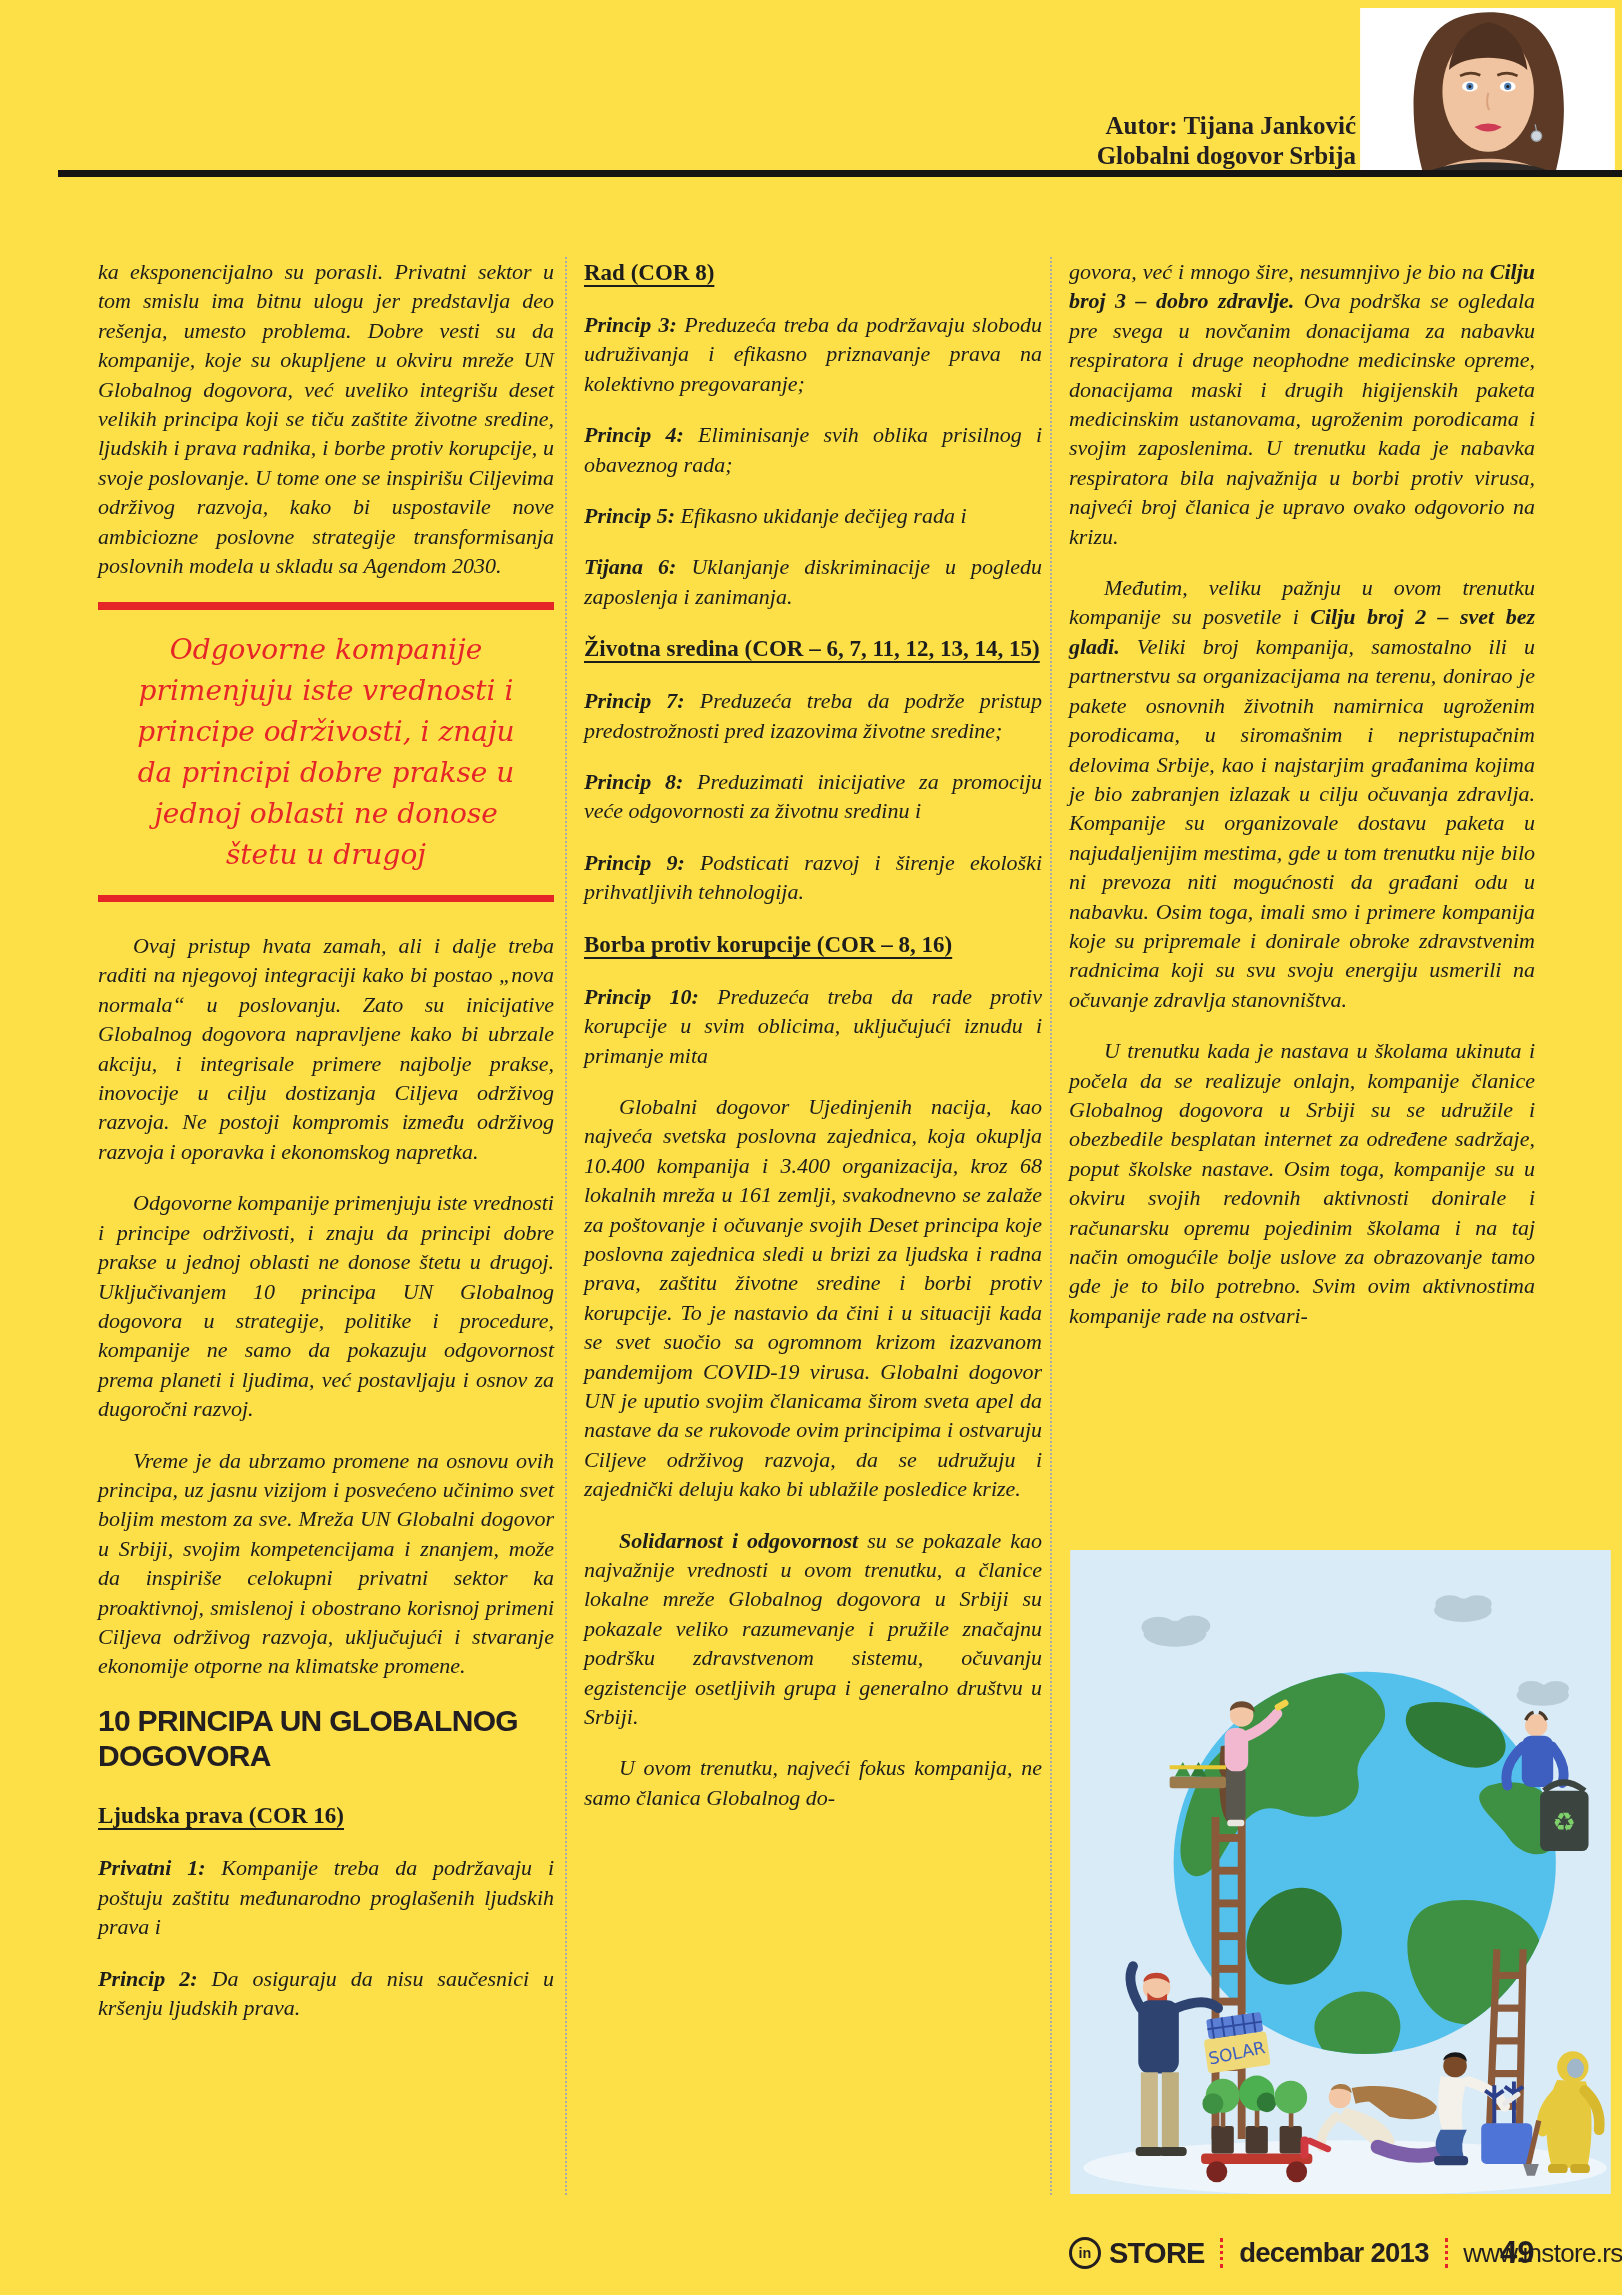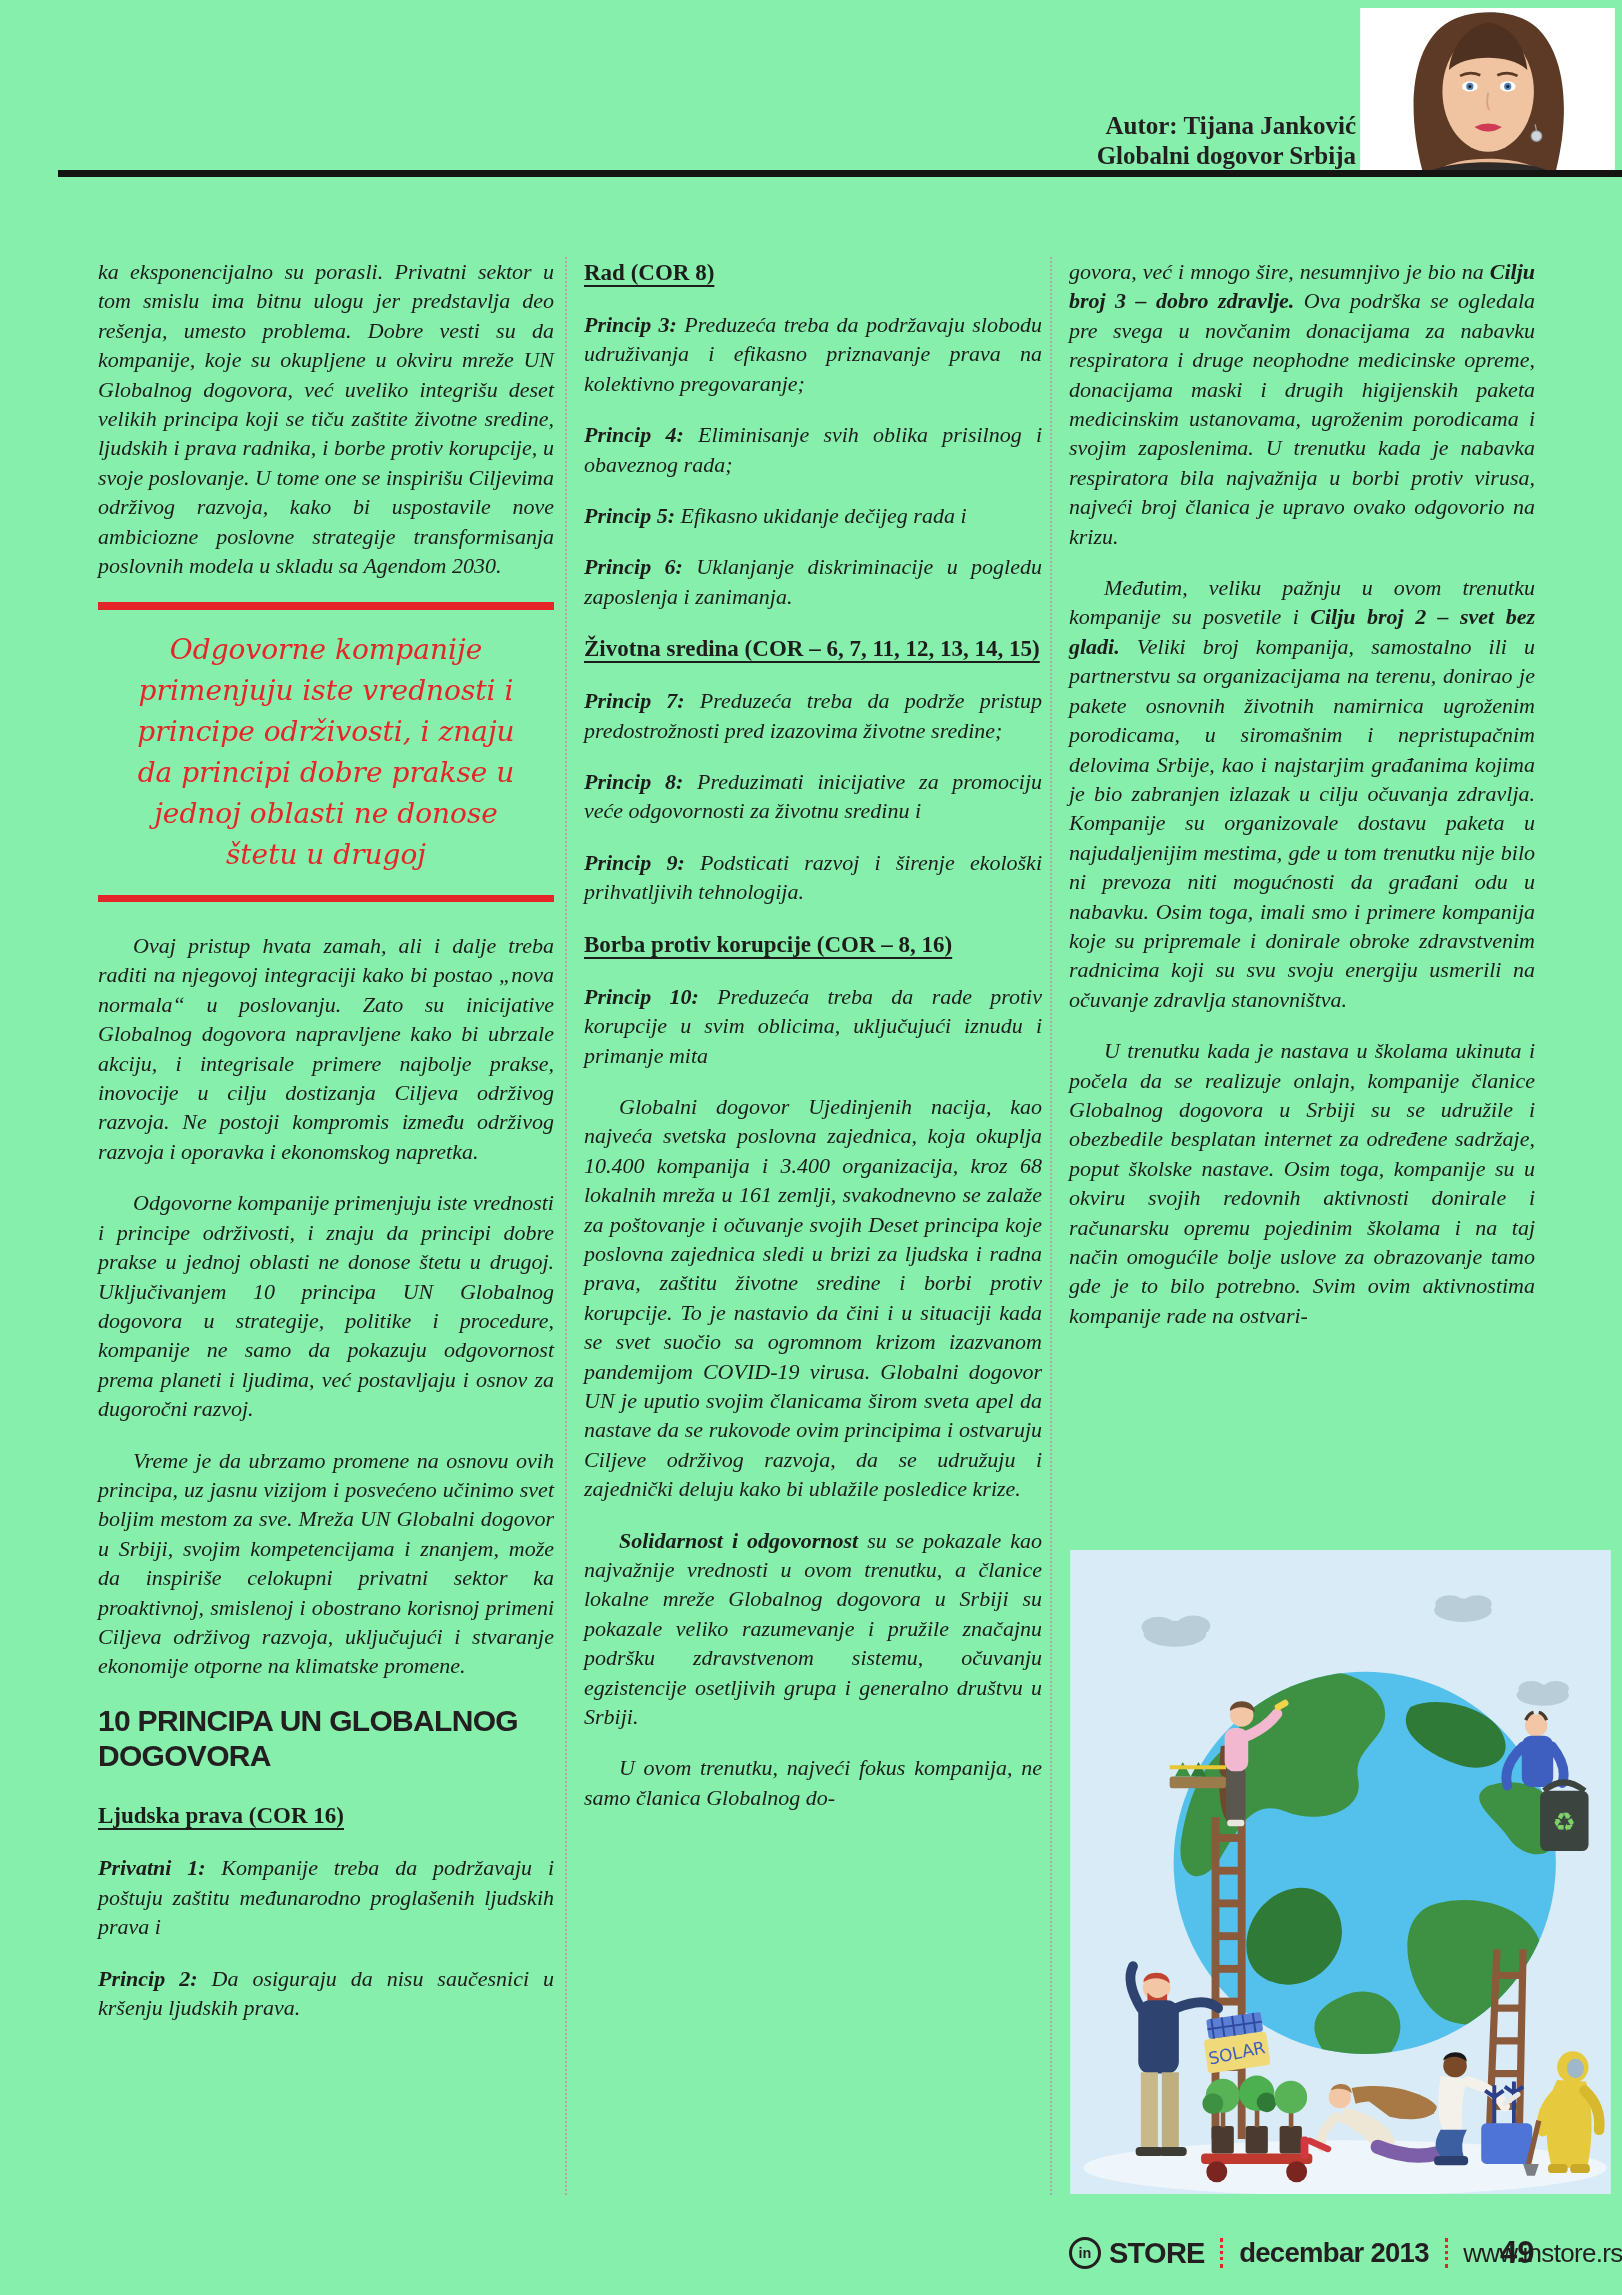--- a/index.html
+++ b/index.html
@@ -1,16 +1,16 @@
 <!DOCTYPE html>
 <html style="font-size:10.5px"><head>
 <meta charset="utf-8">
 <style>
   html,body{margin:0;padding:0;background:#ffffff;}
-  .page{position:relative;width:1623px;height:2295px;background:#86efac;overflow:hidden;
+  .page{position:relative;width:1623px;height:2295px;background:#fde047;overflow:hidden;
         font-family:"Liberation Serif",serif;color:#1d1d1b;}
 
   
   .author-block{position:absolute;right:267px;top:111px;text-align:right;
     font-family:"Liberation Serif",serif;font-weight:bold;font-size:25px;line-height:30px;color:#231f20;}
   .author-photo{position:absolute;left:1360px;top:7.9px;width:255px;height:162px;}
   .header-rule{position:absolute;left:58px;right:0;top:170px;height:6.5px;background:#161412;}
 
   
   .col{position:absolute;top:257px;}
@@ -115,21 +115,21 @@
     <p class="body"><strong>Privatni 1:</strong><span> Kompanije treba da podržavaju i poštuju zaštitu međunarodno proglašenih ljudskih prava i</span></p>
     <p class="body"><strong>Princip 2:</strong><span> Da osiguraju da nisu saučesnici u kršenju ljudskih prava.</span></p>
   </div>
 
   <div class="col col2">
     <p class="subhead">Rad (COR 8)</p>
 
     <p class="body"><strong>Princip 3:</strong><span> Preduzeća treba da podržavaju slobodu udruživanja i efikasno priznavanje prava na kolektivno pregovaranje;</span></p>
     <p class="body"><strong>Princip 4:</strong><span> Eliminisanje svih oblika prisilnog i obaveznog rada;</span></p>
     <p class="body"><strong>Princip 5:</strong><span> Efikasno ukidanje dečijeg rada i</span></p>
-    <p class="body"><strong>Princip 6:</strong><span> Uklanjanje diskriminacije u pogledu zaposlenja i zanimanja.</span></p>
+    <p class="body"><strong>Tijana 6:</strong><span> Uklanjanje diskriminacije u pogledu zaposlenja i zanimanja.</span></p>
 
     <p class="subhead">Životna sredina (COR – 6, 7, 11, 12, 13, 14, 15)</p>
 
     <p class="body"><strong>Princip 7:</strong><span> Preduzeća treba da podrže pristup predostrožnosti pred izazovima životne sredine;</span></p>
     <p class="body"><strong>Princip 8:</strong><span> Preduzimati inicijative za promociju veće odgovornosti za životnu sredinu i</span></p>
     <p class="body"><strong>Princip 9:</strong><span> Podsticati razvoj i širenje ekološki prihvatljivih tehnologija.</span></p>
 
     <p class="subhead">Borba protiv korupcije (COR – 8, 16)</p>
 
     <p class="body"><strong>Princip 10:</strong><span> Preduzeća treba da rade protiv korupcije u svim oblicima, uključujući iznudu i primanje mita</span></p>

